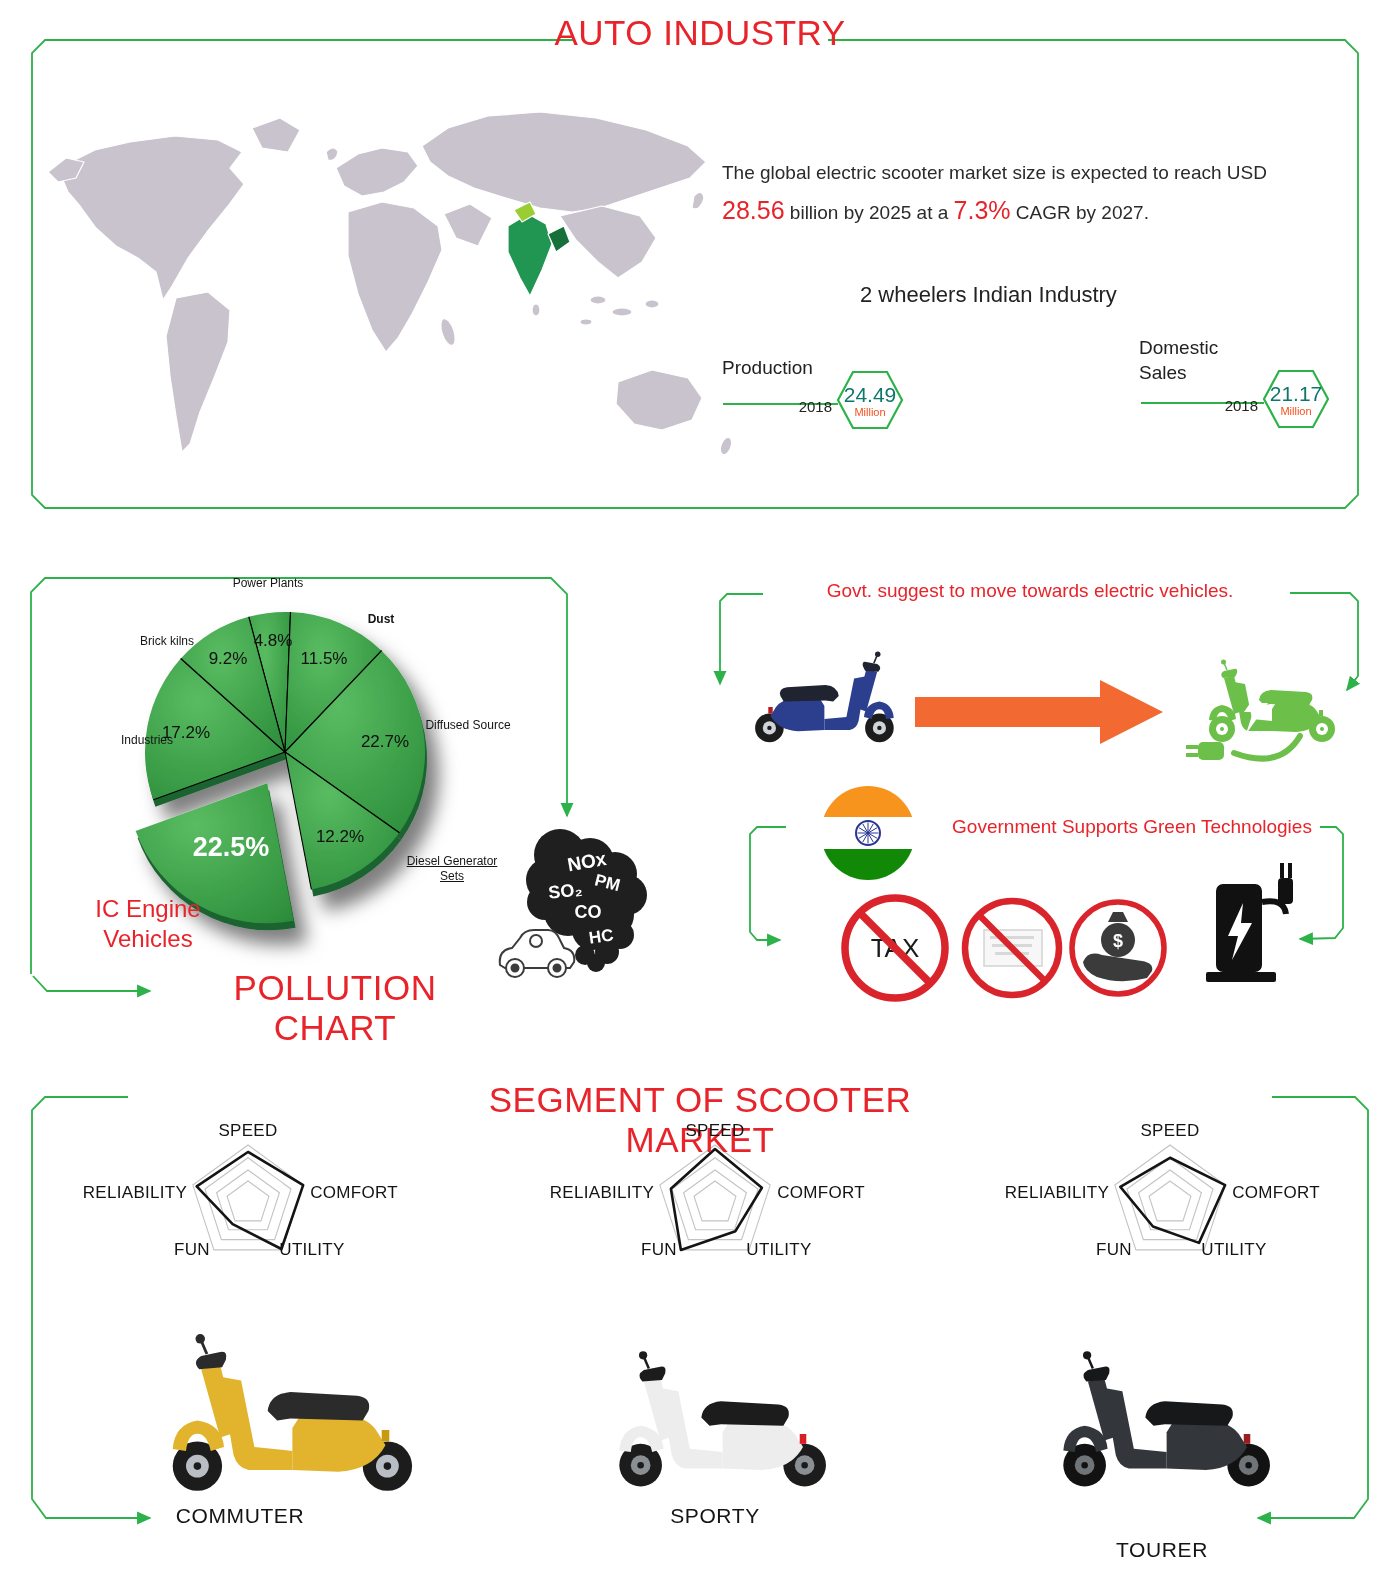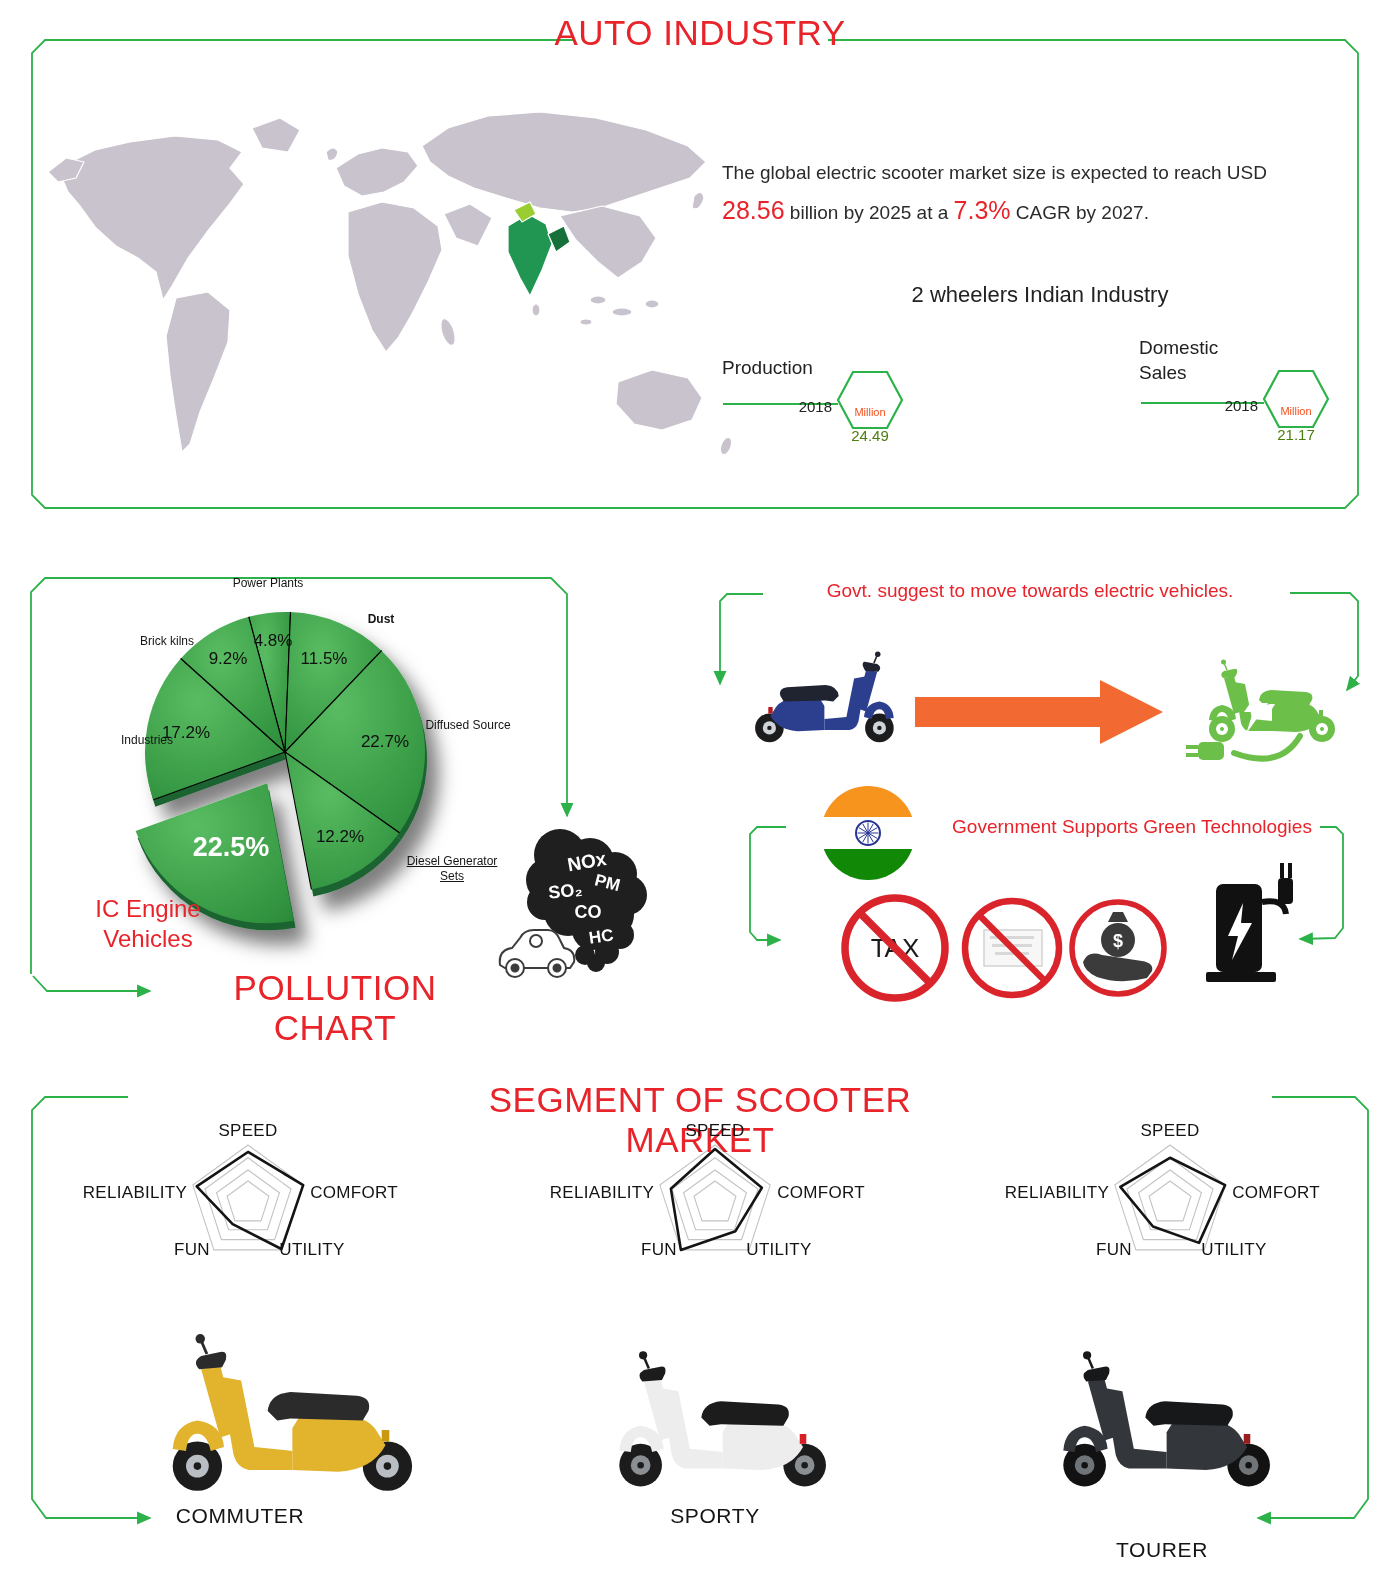--- a/index.html
+++ b/index.html
@@ -2,24 +2,24 @@
 <html><head>
 <meta charset="utf-8">
 <style>
   html,body{margin:0;padding:0;background:#fff;font-family:"Liberation Sans",sans-serif;}
   .canvas{position:relative;width:1400px;height:1575px;background:#fff;overflow:hidden;}
   .abs{position:absolute;}
   .r-title{color:#e8232a;}
   .sec-title{font-size:35px;letter-spacing:.5px;text-align:center;}
   .para{font-size:19px;line-height:1.75;color:#2b2b2b;}
   .bignum{font-size:25px;color:#e8232a;}
-  .subtitle{font-size:22px;color:#222;text-align:center;}
+  .subtitle{font-size:22px;color:#222;}
   .stat-label{font-size:19px;color:#222;line-height:1.3;}
   .stat-year{font-size:15px;color:#222;text-align:right;}
-  .stat-value{font-size:15px;color:#4d7c0f;text-align:center;margin-top:44px;}
+  .stat-value{font-size:21px;color:#0f766e;text-align:center;}
   .stat-unit{font-size:11px;color:#f4511e;text-align:center;}
   .mid-title{font-size:19px;text-align:center;}
   .pie-pct{font-size:17px;color:#101010;transform:translate(-50%,-50%);white-space:nowrap;}
   .pie-pct-big{font-size:27px;font-weight:bold;color:#fff;}
   .pie-name{font-size:12px;color:#151515;line-height:1.25;text-align:center;transform:translateX(-50%);}
   .pie-name-red{color:#e8232a;font-size:24px;}
   .radar-lab{font-size:17px;color:#141414;transform:translate(-50%,-50%);white-space:nowrap;letter-spacing:.3px;}
   .caption{font-size:21px;color:#141414;text-align:center;letter-spacing:.6px;}
 </style>
 </head>

